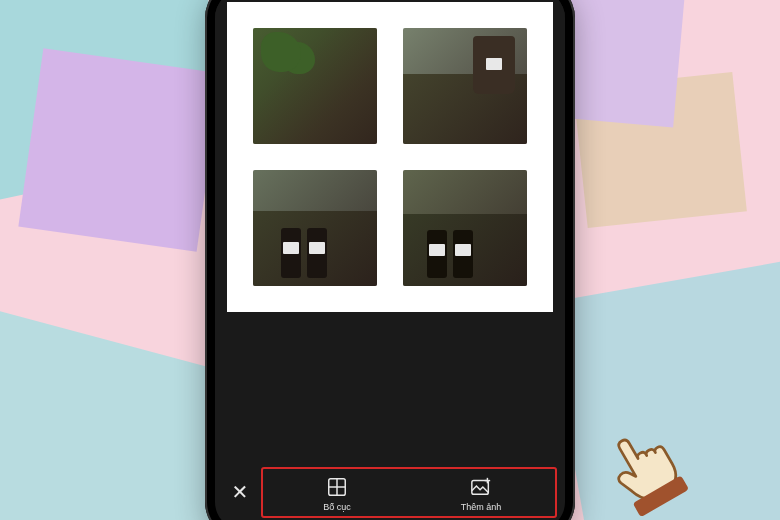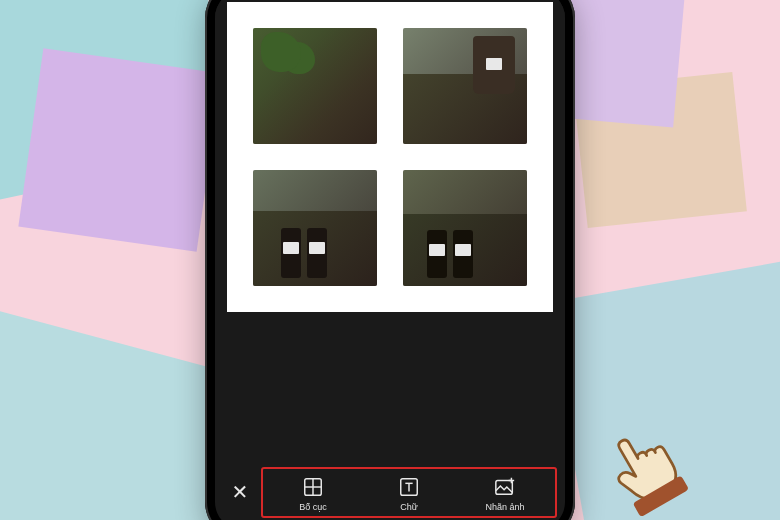--- a/index.html
+++ b/index.html
@@ -195,42 +195,32 @@
             <svg width="22" height="22" viewBox="0 0 24 24" fill="none" stroke="#e8e8e8" stroke-width="1.6">
               <rect x="3" y="3" width="18" height="18" rx="2"></rect>
               <line x1="3" y1="12" x2="21" y2="12"></line>
               <line x1="12" y1="3" x2="12" y2="21"></line>
             </svg>
           </div>
           <span class="tool-label">Bố cục</span>
         </div>
 
 
-        <div class="tool-item">
-          <div class="tool-icon">
-            <svg width="22" height="22" viewBox="0 0 24 24" fill="none" stroke="#e8e8e8" stroke-width="1.6">
-              <rect x="3" y="3" width="18" height="18" rx="2"></rect>
-              <line x1="8" y1="8" x2="16" y2="8"></line>
-              <line x1="12" y1="8" x2="12" y2="17"></line>
-            </svg>
-          </div>
-          <span class="tool-label">Chữ</span>
-        </div>
 
 
         <div class="tool-item">
           <div class="tool-icon">
             <svg width="24" height="22" viewBox="0 0 26 24" fill="none" stroke="#e8e8e8" stroke-width="1.6">
               <rect x="3" y="5" width="18" height="15" rx="2"></rect>
               <path d="M3 16 l5 -5 l4 4 l3 -3 l6 6"></path>
               <line x1="20" y1="2" x2="20" y2="8"></line>
               <line x1="17" y1="5" x2="23" y2="5"></line>
             </svg>
           </div>
-          <span class="tool-label">Nhãn ảnh</span>
+          <span class="tool-label">Thêm ảnh</span>
         </div>
 
       </div>
     </div>
   </div>
 </div>
 
 <div class="hand-cursor">
   <svg viewBox="0 0 100 100">
     <path d="M36 46 

